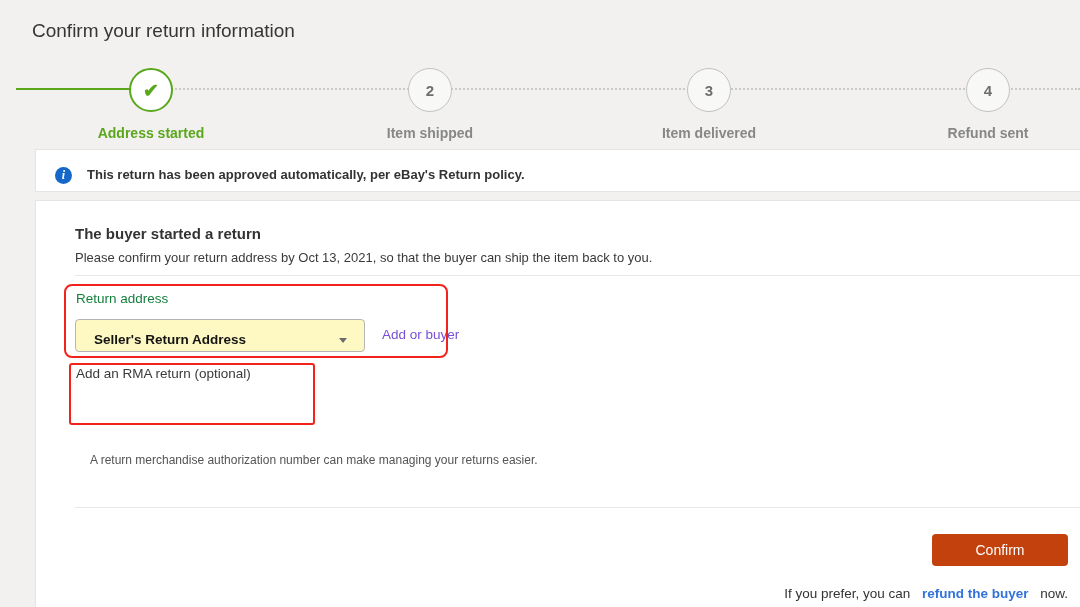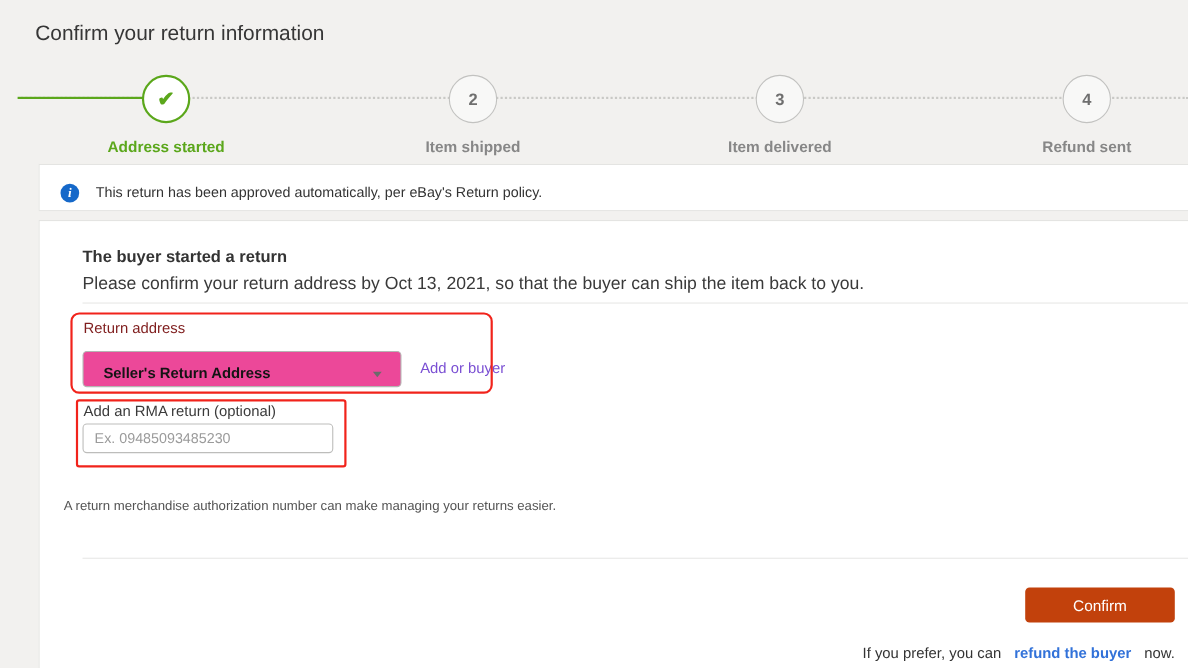--- a/index.html
+++ b/index.html
@@ -53,40 +53,40 @@
     position: absolute; left: 23px; right: -8px; top: 137px; height: 43px;
     background: #fff; border: 1px solid #e4e4e2;
   }
   .info-icon {
     position: absolute; left: 15px; top: 13px;
     width: 17px; height: 17px; border-radius: 50%;
     background: #1568c9; color: #fff;
     font-family: "Liberation Serif", serif; font-style: italic; font-weight: bold;
     font-size: 12px; text-align: center; line-height: 16px;
   }
-  .info-text { position: absolute; left: 47px; top: 0; line-height: 42px; font-size: 13px; color: #333; }
+  .info-text { position: absolute; left: 47px; top: 0; line-height: 42px; font-size: 13px; color: #333; font-weight: bold; }
 
   
   .panel {
     position: absolute; left: 23px; right: -8px; top: 188px; bottom: -12px;
     background: #fff; border: 1px solid #e4e4e2;
   }
   .panel-heading { position: absolute; left: 35px; top: 20px; font-size: 15px; font-weight: bold; color: #333; }
-  .panel-sub     { position: absolute; left: 35px; top: 45px; font-size: 16px; color: #3a3a3a; }
+  .panel-sub     { position: absolute; left: 35px; top: 45px; font-size: 13px; color: #3a3a3a; }
   .divider { position: absolute; left: 35px; right: 0; height: 1px; background: #e8e8e6; }
   .divider-top { top: 70px; }
   .divider-bottom { top: 302px; }
 
-  .field-label { position: absolute; font-size: 13.5px; color: #7f1d1d; }
+  .field-label { position: absolute; font-size: 13.5px; color: #15803d; }
   .ra-label  { left: 36px; top: 86px; }
   .rma-label { left: 36px; top: 161px; color: #3a3a3a; }
 
   .dropdown {
     position: absolute; left: 35px; top: 114px; width: 290px; height: 33px;
-    background: #ec4899; border: 1px solid #b5b5b3; border-radius: 4px;
+    background: #fef9c3; border: 1px solid #b5b5b3; border-radius: 4px;
     cursor: pointer;
   }
   .dropdown-text {
     position: absolute; left: 14px; top: 0; line-height: 31px;
     font-size: 13.5px; font-weight: bold; color: #141414;
   }
   .caret-down {
     position: absolute; right: 13px; top: 14px;
     width: 0; height: 0;
     border-left: 4px solid transparent; border-right: 4px solid transparent;
@@ -104,21 +104,21 @@
     font-size: 13px; color: #333;
   }
   .rma-input::placeholder { color: #9b9b9b; opacity: 1; }
 
   .annotation-box {
     position: absolute; border: 2px solid #f1231b; pointer-events: none; z-index: 5;
   }
   .annotation-1 { left: 24px; top: 79px;  width: 384px; height: 74px; border-radius: 8px; }
   .annotation-2 { left: 29px; top: 158px; width: 246px; height: 62px; border-radius: 3px; }
 
-  .help-text { position: absolute; left: 18px; top: 248px; font-size: 12px; color: #545454; }
+  .help-text { position: absolute; left: 50px; top: 248px; font-size: 12px; color: #545454; }
 
   .confirm-btn {
     position: absolute; left: 892px; top: 329px; width: 136px; height: 32px;
     background: #c2410c; color: #fff; border: none; border-radius: 4px;
     font-family: "Liberation Sans", sans-serif; font-size: 14px; cursor: pointer;
   }
   .footer-line {
     position: absolute; left: 628px; top: 381px; width: 404px;
     text-align: right; font-size: 13.5px; color: #333;
   }
@@ -176,21 +176,20 @@
 
   <div class="field-label ra-label">Return address</div>
   <div class="dropdown">
     <span class="dropdown-text">Seller's Return Address</span>
     <span class="caret-down"></span>
   </div>
   <a class="add-edit-link">Add or buyer</a>
   <div class="annotation-box annotation-1"></div>
 
   <div class="field-label rma-label">Add an RMA return (optional)</div>
-  <input class="rma-input" type="text" placeholder="Ex. 09485093485230" style="">
   <div class="annotation-box annotation-2"></div>
 
   <div class="help-text">A return merchandise authorization number can make managing your returns easier.</div>
   <div class="divider divider-bottom"></div>
 
   <button class="confirm-btn">Confirm</button>
   <div class="footer-line">
     <span>If you prefer, you can </span><a>refund the buyer</a><span> now.</span>
   </div>
 </div>

